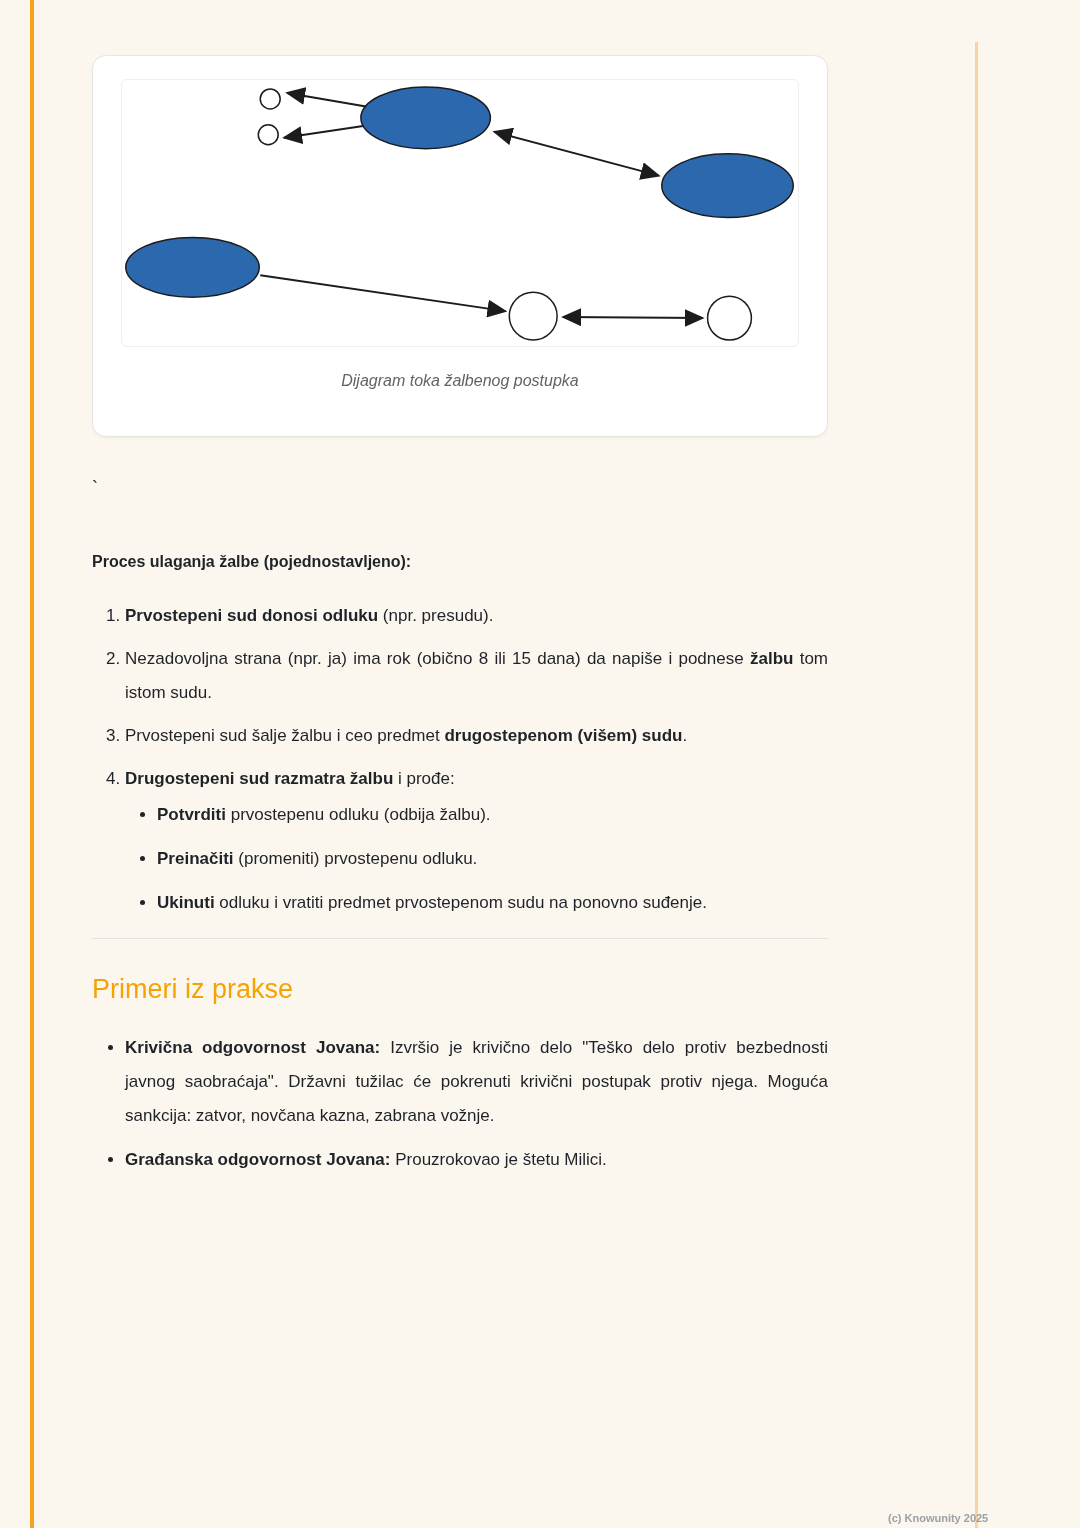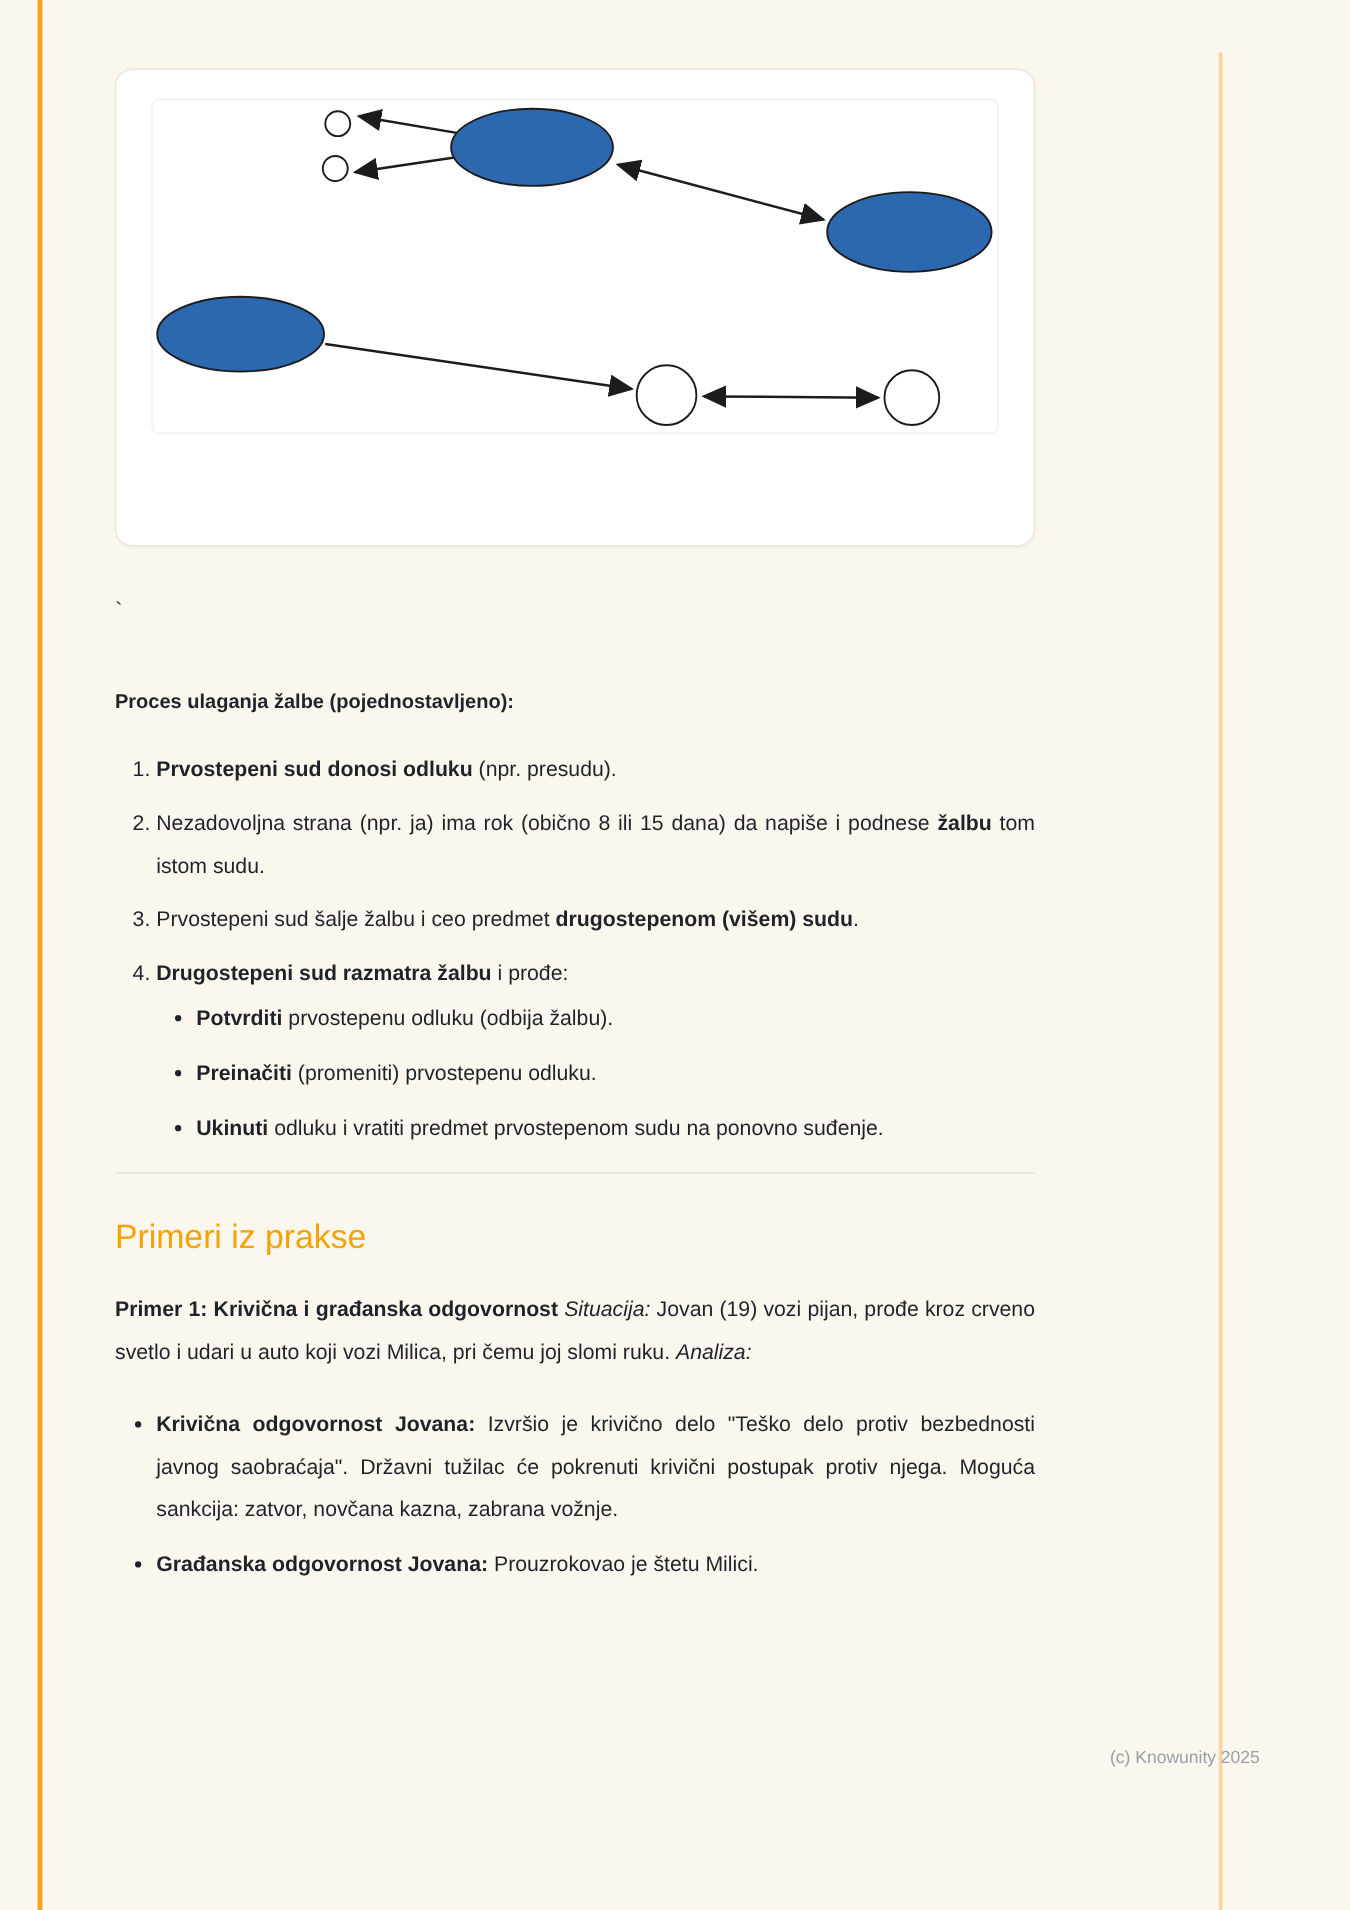--- a/index.html
+++ b/index.html
@@ -53,22 +53,22 @@
     font-size:27px; line-height:1.2; font-weight:400;
     margin:34px 0 26px 0;
   }
   p.example { text-align:justify; margin-bottom:24px; }
   ul.examples { list-style:disc; padding-left:33px; }
   ul.examples > li { margin-bottom:10px; text-align:justify; }
   ul.nested { list-style:circle; padding-left:32px; margin-top:4px; }
   ul.nested li { margin-bottom:10px; text-align:justify; }
 
   .watermark {
-    position:absolute; top:1397px; left:888px;
-    font-size:14px; color:var(--watermark-gray, #9aa0a6);
+    position:absolute; top:1512px; left:888px;
+    font-size:11px; color:var(--watermark-gray, #9aa0a6);font-weight:bold;
   }
 </style>
 </head>
 <body>
 
 <div class="page">
   <div class="accent-left"></div>
   <div class="accent-right"></div>
 
   <div class="content">
@@ -90,20 +90,21 @@
 
           <circle cx="148" cy="19" r="10" fill="#ffffff" stroke="#1c1c1c" stroke-width="1.5"></circle>
           <circle cx="146" cy="55" r="10" fill="#ffffff" stroke="#1c1c1c" stroke-width="1.5"></circle>
           <ellipse cx="304" cy="38" rx="65" ry="31" fill="var(--diagram-blue, #2c68ae)" stroke="#1c1c1c" stroke-width="1.5"></ellipse>
           <ellipse cx="607" cy="106" rx="66" ry="32" fill="var(--diagram-blue, #2c68ae)" stroke="#1c1c1c" stroke-width="1.5"></ellipse>
           <ellipse cx="70" cy="188" rx="67" ry="30" fill="var(--diagram-blue, #2c68ae)" stroke="#1c1c1c" stroke-width="1.5"></ellipse>
           <circle cx="412" cy="237" r="24" fill="#ffffff" stroke="#1c1c1c" stroke-width="1.5"></circle>
           <circle cx="609" cy="239" r="22" fill="#ffffff" stroke="#1c1c1c" stroke-width="1.5"></circle>
         </svg>
       </div>
+      <figcaption class="figure-caption">Dijagram toka žalbenog postupka</figcaption>
     </figure>
 
     <div class="stray">`</div>
 
     <div class="flow">
       <h3>Proces ulaganja žalbe (pojednostavljeno):</h3>
 
       <ol>
         <li><strong>Prvostepeni sud donosi odluku</strong><span> (npr. presudu).</span></li>
         <li><span>Nezadovoljna strana (npr. ja) ima rok (obično 8 ili 15 dana) da napiše i podnese </span><strong>žalbu</strong><span> tom istom sudu.</span></li>
@@ -114,21 +115,20 @@
             <li><strong>Preinačiti</strong><span> (promeniti) prvostepenu odluku.</span></li>
             <li><strong>Ukinuti</strong><span> odluku i vratiti predmet prvostepenom sudu na ponovno suđenje.</span></li>
           </ul>
         </li>
       </ol>
 
       <hr class="divider">
 
       <h2 class="section">Primeri iz prakse</h2>
 
-      <p class="example"><strong>Primer 1: Krivična i građanska odgovornost</strong><em> Situacija:</em><span> Jovan (19) vozi pijan, prođe kroz crveno svetlo i udari u auto koji vozi Milica, pri čemu joj slomi ruku. </span><em>Analiza:</em></p>
 
       <ul class="examples">
         <li><strong>Krivična odgovornost Jovana:</strong><span> Izvršio je krivično delo "Teško delo protiv bezbednosti javnog saobraćaja". Državni tužilac će pokrenuti krivični postupak protiv njega. Moguća sankcija: zatvor, novčana kazna, zabrana vožnje.</span></li>
         <li><strong>Građanska odgovornost Jovana:</strong><span> Prouzrokovao je štetu Milici.</span>
         </li>
       </ul>
     </div>
   </div>
 
   <div class="watermark">(c) Knowunity 2025</div>

